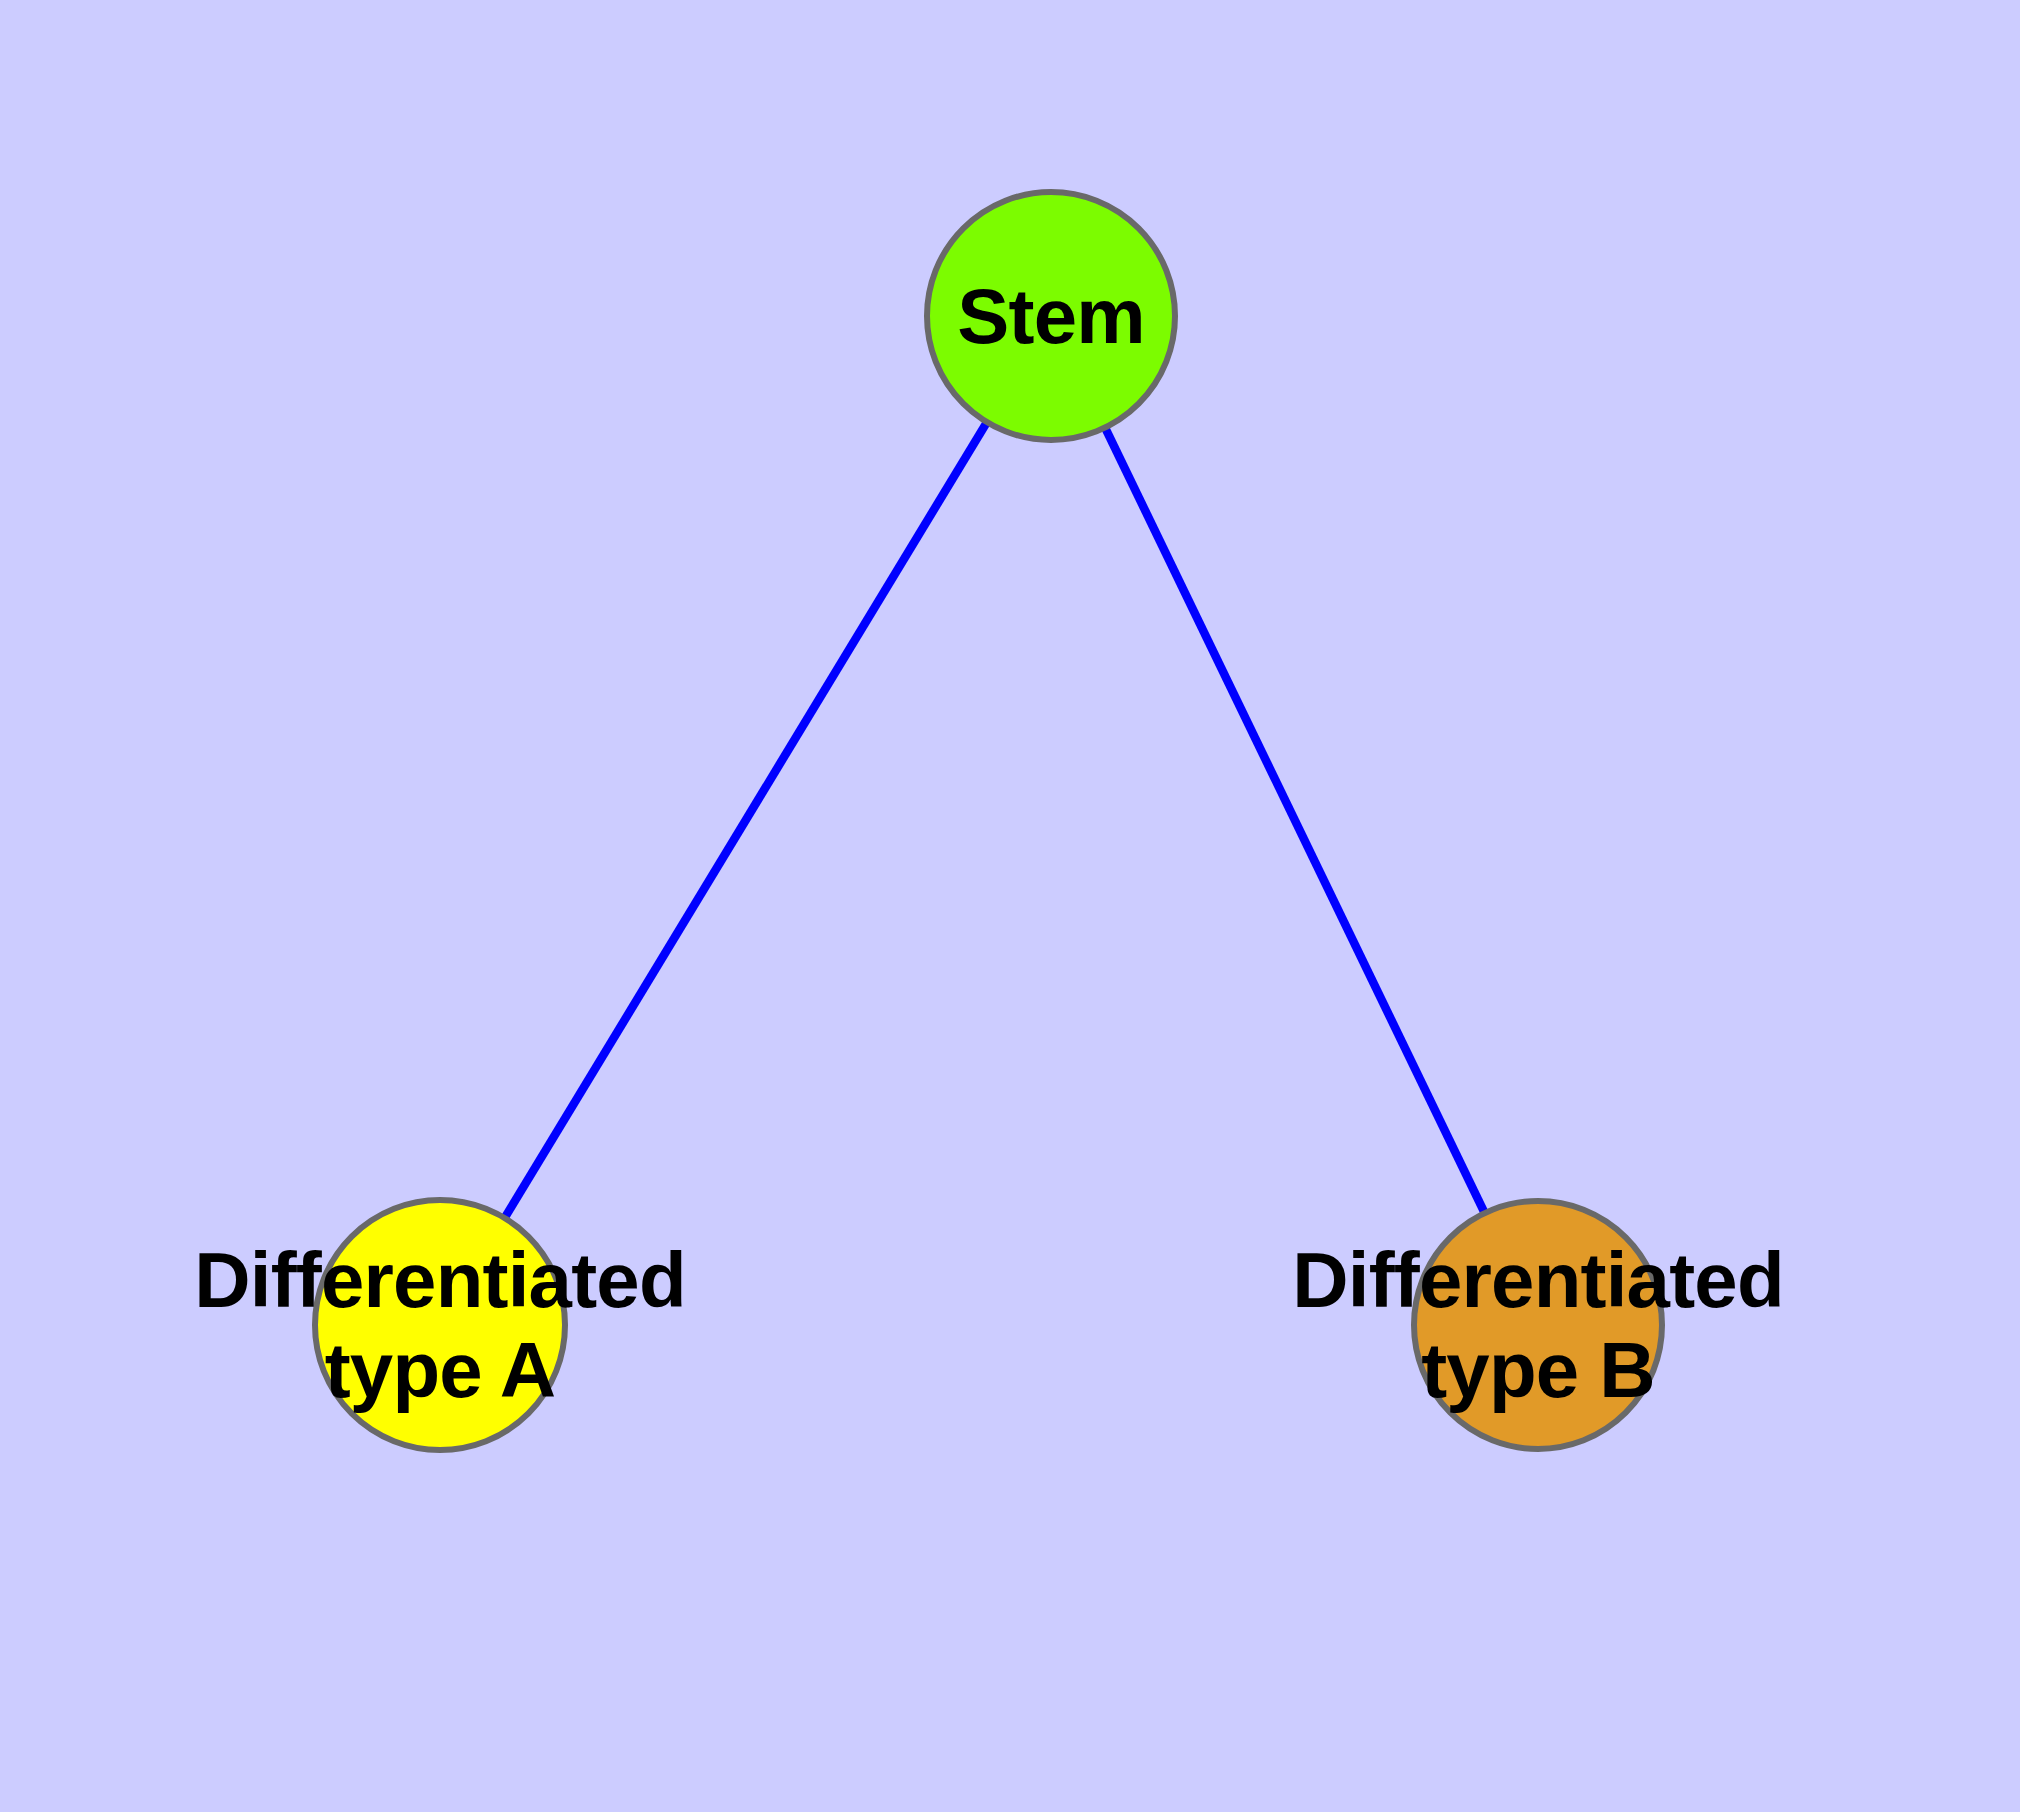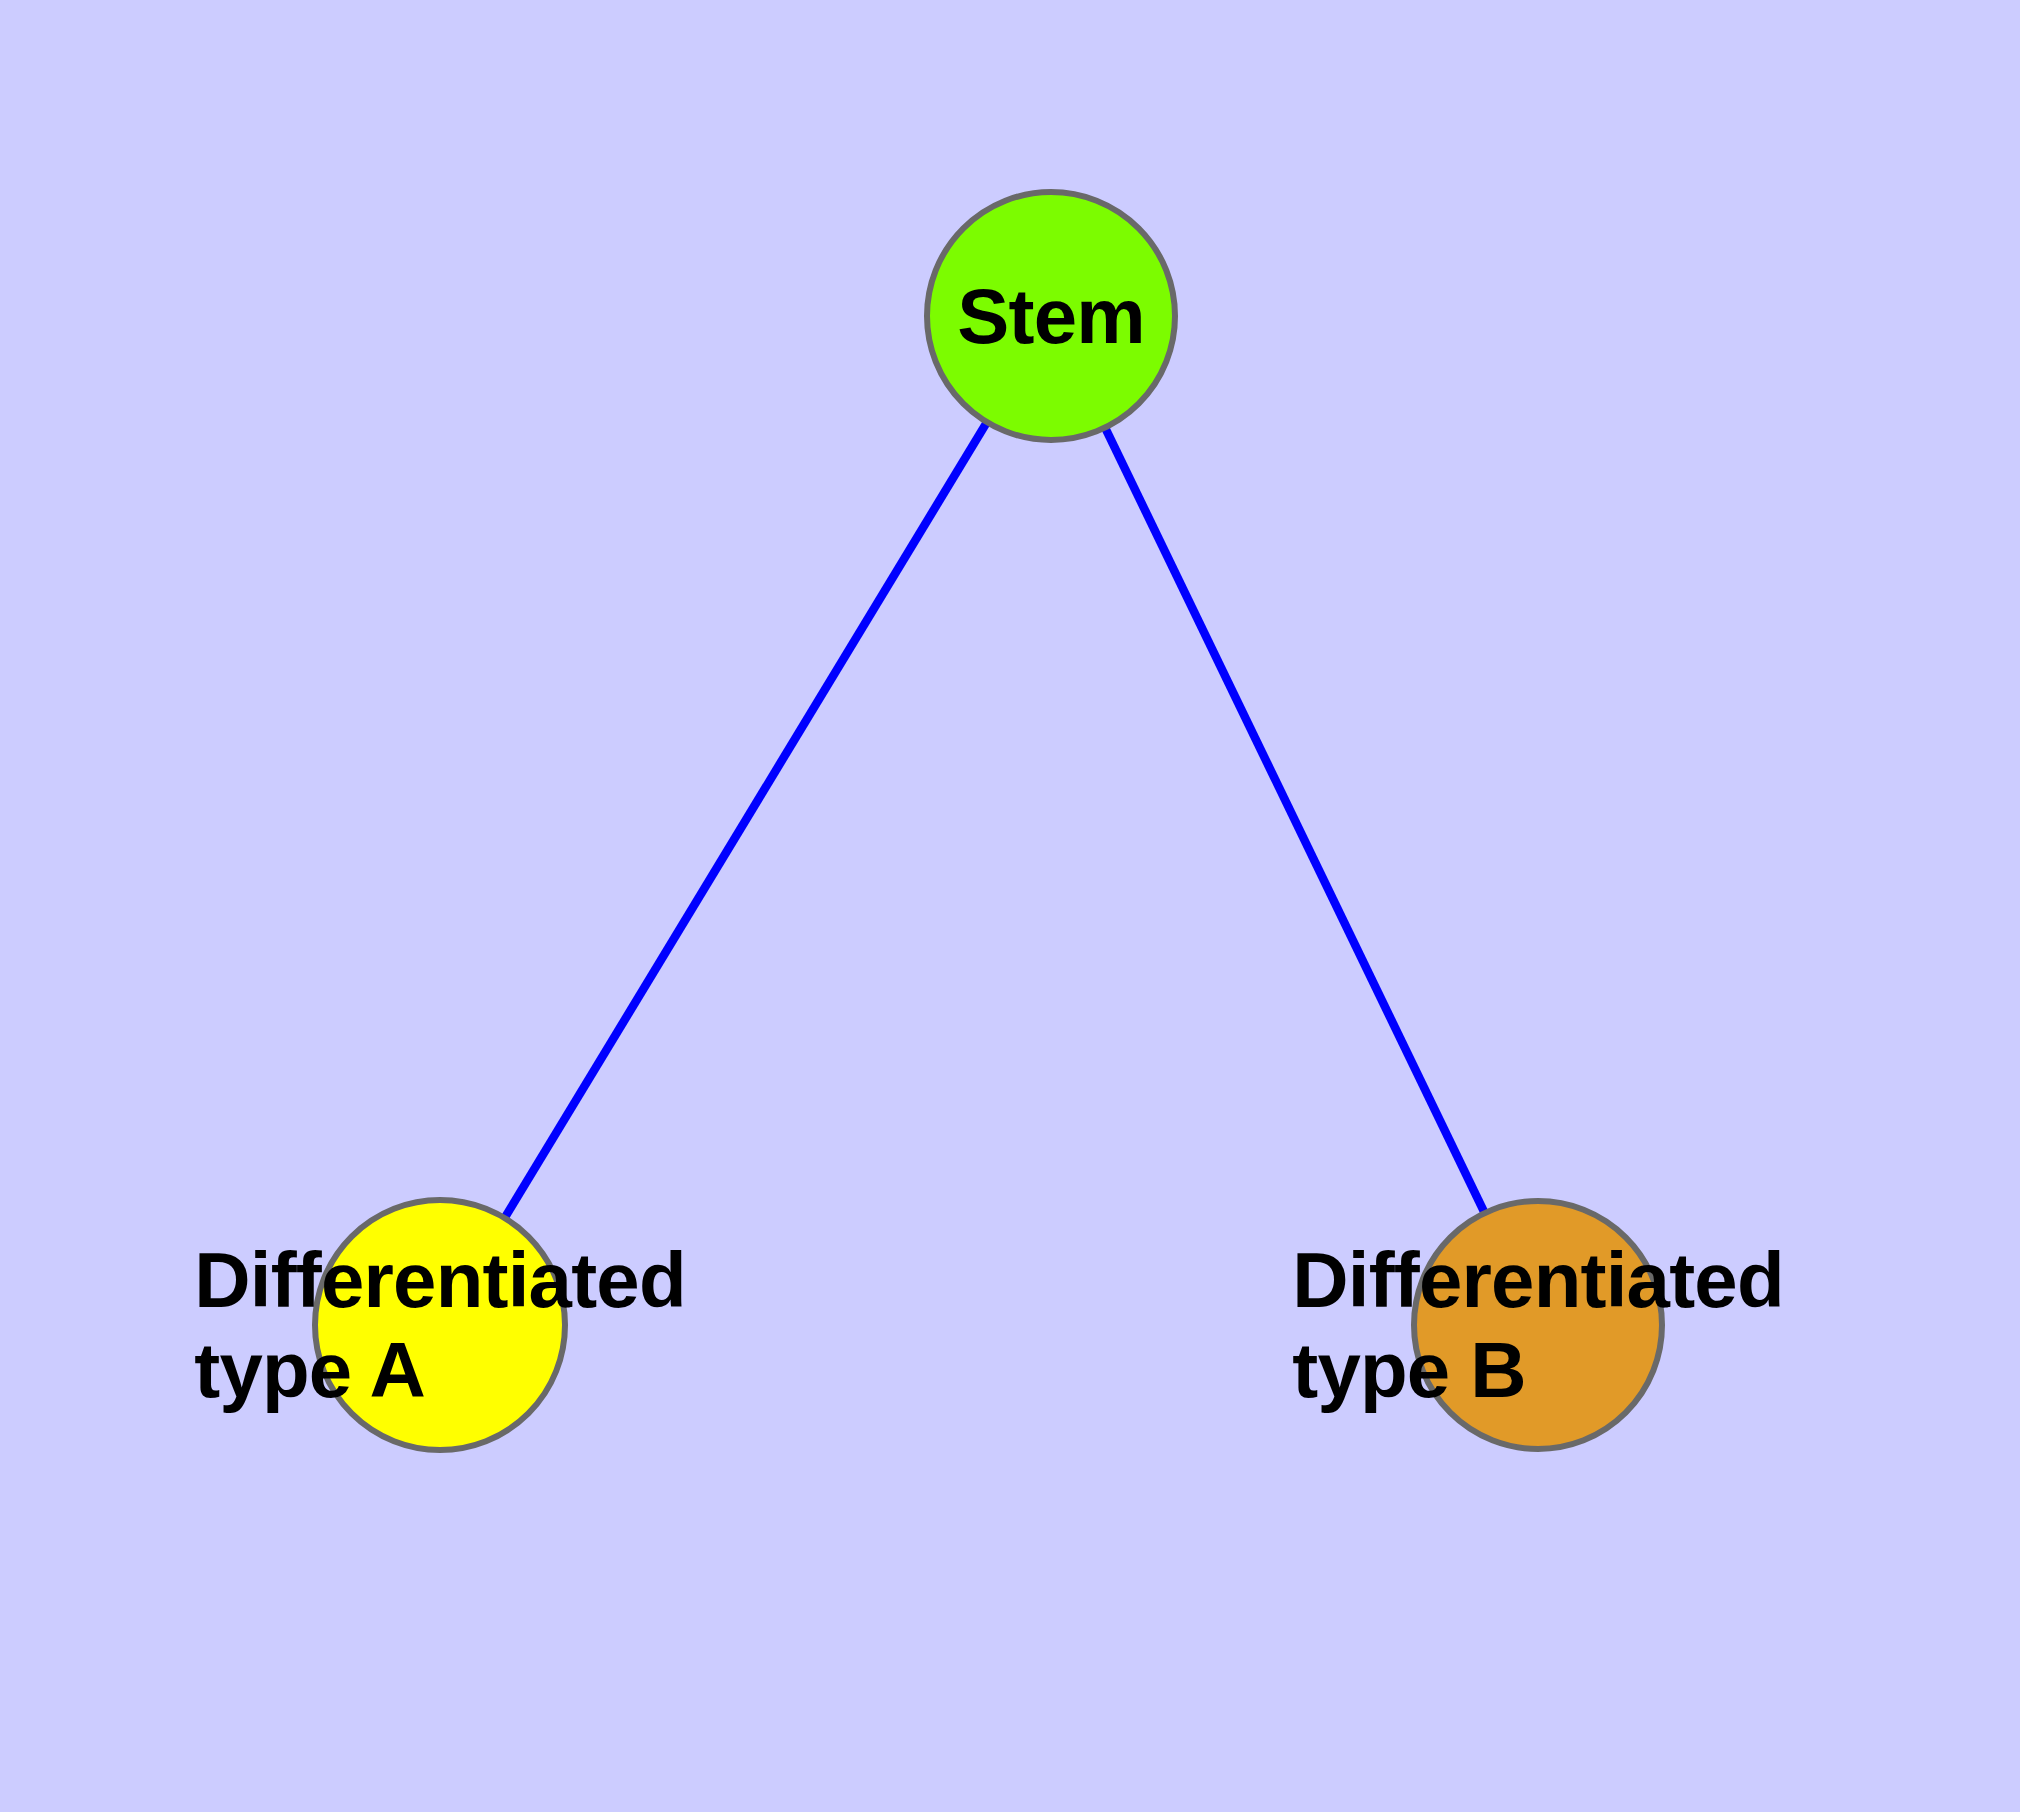--- a/index.html
+++ b/index.html
@@ -30,20 +30,21 @@
     border-radius: 50%;
     box-sizing: border-box;
     border: 6.8px solid #696969;
   }
   .node-label {
     position: absolute;
     left: 50%;
     top: 50%;
     transform: translate(-50%, -50%);
     white-space: pre;
+    text-align: center;
     color: #000000;
     font-family: "Liberation Sans", sans-serif;
     font-weight: bold;
     font-size: 78px;
     line-height: 1.16;
     letter-spacing: -0.8px;
     pointer-events: none;
   }
 </style>
 </head>

